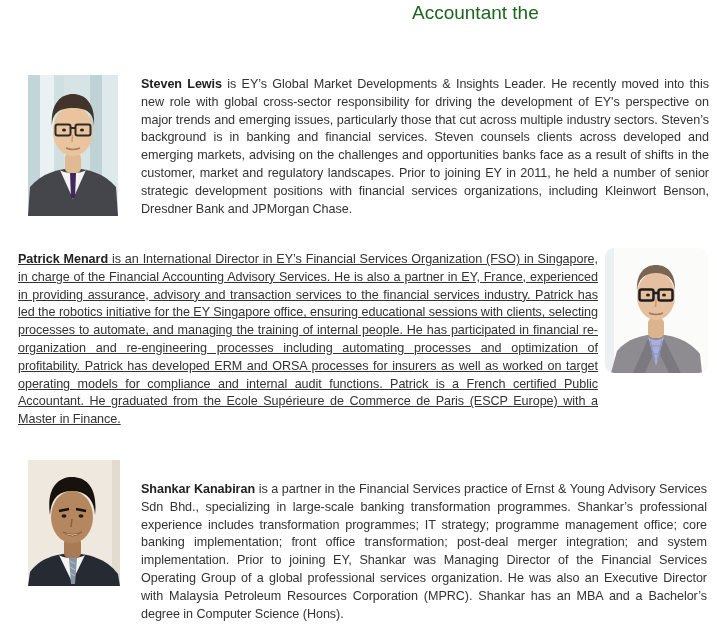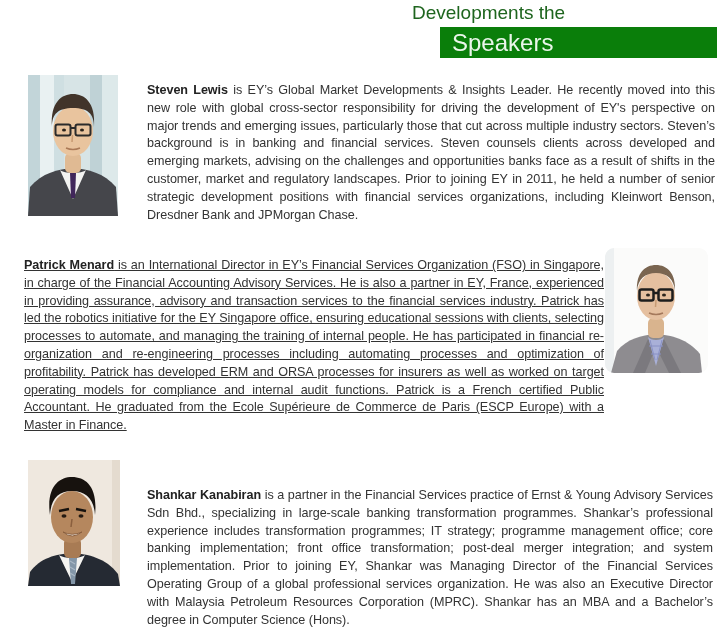--- a/index.html
+++ b/index.html
@@ -30,46 +30,43 @@
     display: flex;
     align-items: center;
   }
   .title-box .title-text {
     padding-left: 12px;
     font-size: 24px;
     color: var(--title-text, #eaf6ea);
   }
   .bio {
     position: absolute;
-    margin: 12px;
+    margin: 6px;
     text-align: justify;
     font-size: 12.6px;
     line-height: 17.8px;
     letter-spacing: -0.05px;
     color: var(--body-text, #333333);
   }
   .bio b { color: #222222; }
   .bio1 { left: 135px; top: 70px;  width: 568px; }
   .bio2 { left: 12px;  top: 245px; width: 580px; text-decoration: underline; }
   .bio3 { left: 135px; top: 475px; width: 566px; }
   .photo { position: absolute; display: block; }
   .p1 { left: 28px;  top: 75px;  width: 90px;  height: 141px; }
   .p2 { left: 605px; top: 248px; width: 103px; height: 125px; }
   .p3 { left: 28px;  top: 460px; width: 92px;  height: 126px; }
 </style>
 </head>
 <body>
 
 <div class="page">
 
-  <div class="eyebrow">Developments the</div>
+  <div class="eyebrow">Accountant the</div>
 
-  <div class="title-box">
-    <span class="title-text">Speakers</span>
-  </div>
 
   <svg class="photo p1" viewBox="0 0 90 141" aria-hidden="true">
     <rect width="90" height="141" fill="#d7e4e6"></rect>
     <rect x="0" width="12" height="141" fill="#c2d5d9"></rect>
     <rect x="12" width="14" height="141" fill="#e9f1f2"></rect>
     <rect x="26" width="10" height="141" fill="#cfdfe2"></rect>
     <rect x="62" width="12" height="141" fill="#bfd2d6"></rect>
     <rect x="74" width="16" height="141" fill="#dde9ea"></rect>
     <path d="M0 141 L2 112 C14 98 30 94 45 93 C60 94 76 98 88 112 L90 141 Z" fill="#45464b"></path>
     <path d="M32 95 L45 124 L58 95 C54 99 36 99 32 95 Z" fill="#f3f3f1"></path>

